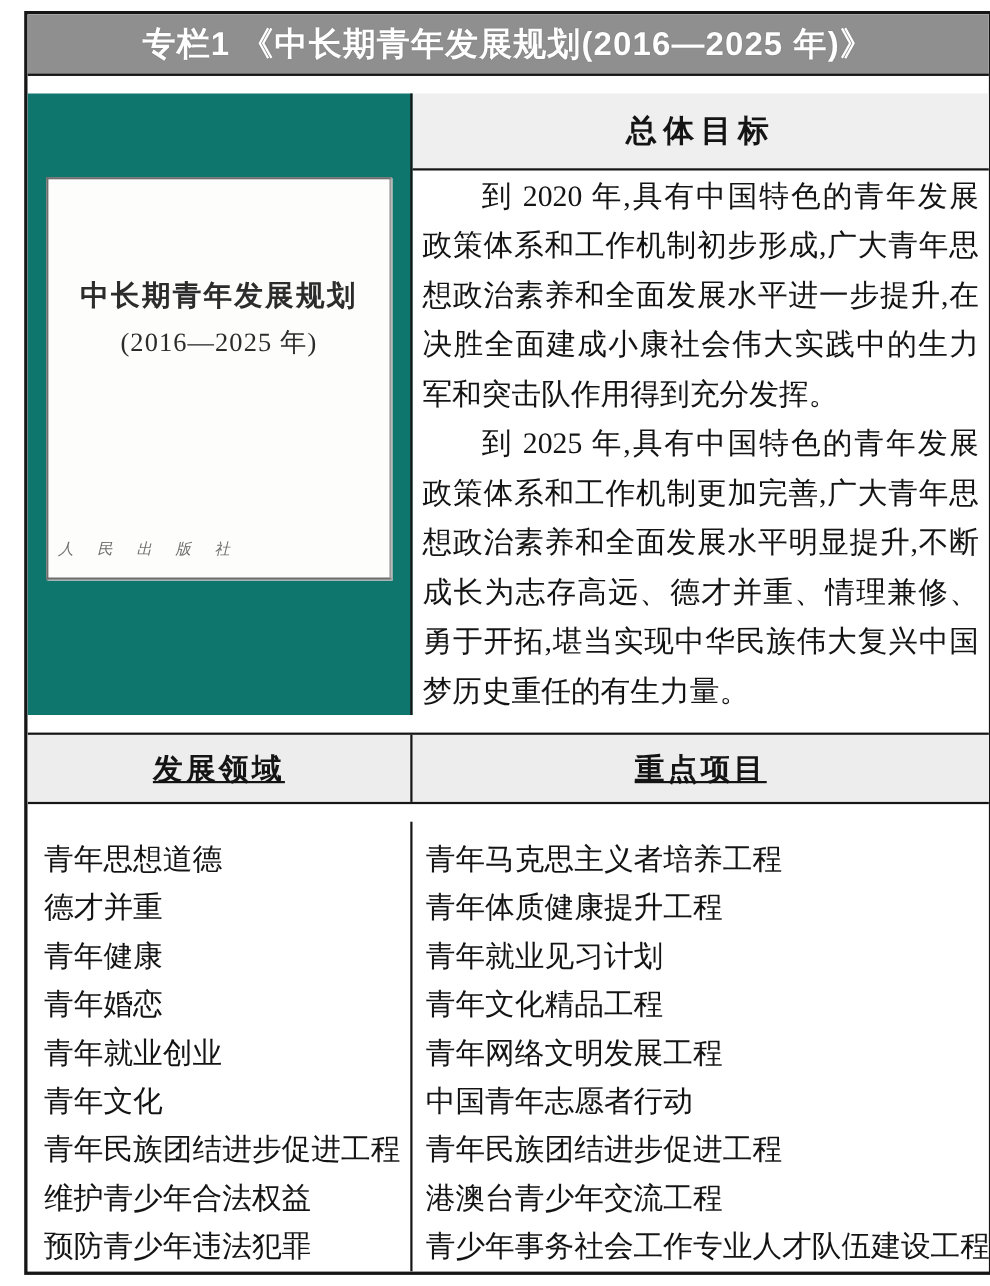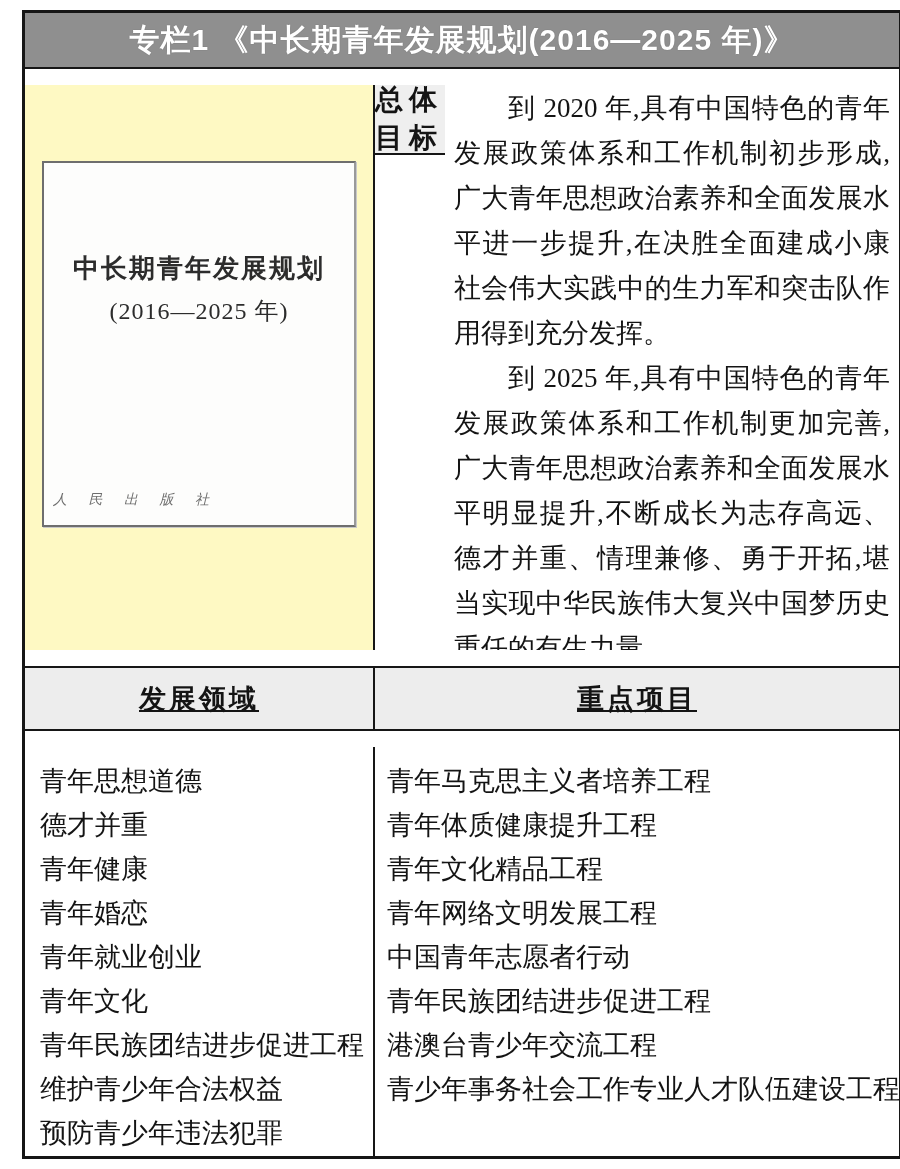--- a/index.html
+++ b/index.html
@@ -25,41 +25,41 @@
   }
   .title-bar .t{
     color:#ffffff;font-weight:bold;font-size:30px;letter-spacing:1px;
     font-family:"Liberation Sans","DejaVu Sans",sans-serif;
     text-shadow:0 0 1px rgba(0,0,0,.35);white-space:nowrap;
   }
   
   .row1{flex:0 0 565px;display:flex;min-height:0;}
   .book-cell{
     width:350px;flex:0 0 350px;border-right:2px solid var(--border-color);
-    position:relative;background:#fef9c3;
+    position:relative;background:#0f766e;
   }
   .book-cover{
     position:absolute;left:17px;top:76px;width:314px;height:366px;
     background:#fdfdfc;border:2px solid #6e6e6e;border-right-color:#9a9a9a;
     box-shadow:1px 1px 0 #c9c9c9;
   }
   .book-title-block{position:absolute;top:88px;left:0;right:0;text-align:center;}
   .book-title{
     font-size:26px;font-weight:bold;letter-spacing:2px;color:#2c2c2c;
     font-family:"Liberation Serif","DejaVu Serif",serif;
   }
   .book-subtitle{
     margin-top:9px;font-size:24px;font-weight:normal;letter-spacing:1px;color:#2c2c2c;
   }
   .book-publisher{
     position:absolute;bottom:16px;left:0;right:0;text-align:left;
     font-size:14px;letter-spacing:9px;color:#4a4a4a;opacity:.8;
     font-style:italic;text-indent:9px;
   }
-  .goal-cell{flex:1 1 auto;display:flex;flex-direction:row;min-width:0;}
+  .goal-cell{flex:1 1 auto;display:flex;flex-direction:column;min-width:0;}
   .goal-header{
     height:70px;flex:0 0 70px;background:var(--goal-header-bg);
     border-bottom:2px solid var(--border-color);
     display:flex;align-items:center;justify-content:center;
   }
   .goal-header .t{
     font-size:28px;font-weight:bold;letter-spacing:6px;
     font-family:"Liberation Sans","DejaVu Sans",sans-serif;
   }
   .goal-body{
@@ -139,20 +139,21 @@
         <div class="list-item">青年就业创业</div>
         <div class="list-item">青年文化</div>
         <div class="list-item">青年民族团结进步促进工程</div>
         <div class="list-item">维护青少年合法权益</div>
         <div class="list-item">预防青少年违法犯罪</div>
         <div class="list-item">青年社会保障</div>
       </div>
     <div class="list-col right">
         <div class="list-item">青年马克思主义者培养工程</div>
         <div class="list-item">青年体质健康提升工程</div>
+        <div class="list-item">青年就业见习计划</div>
         <div class="list-item">青年文化精品工程</div>
         <div class="list-item">青年网络文明发展工程</div>
         <div class="list-item">中国青年志愿者行动</div>
         <div class="list-item">青年民族团结进步促进工程</div>
         <div class="list-item">港澳台青少年交流工程</div>
         <div class="list-item">青少年事务社会工作专业人才队伍建设工程</div>
       </div>
   </div>
 
 </div>

